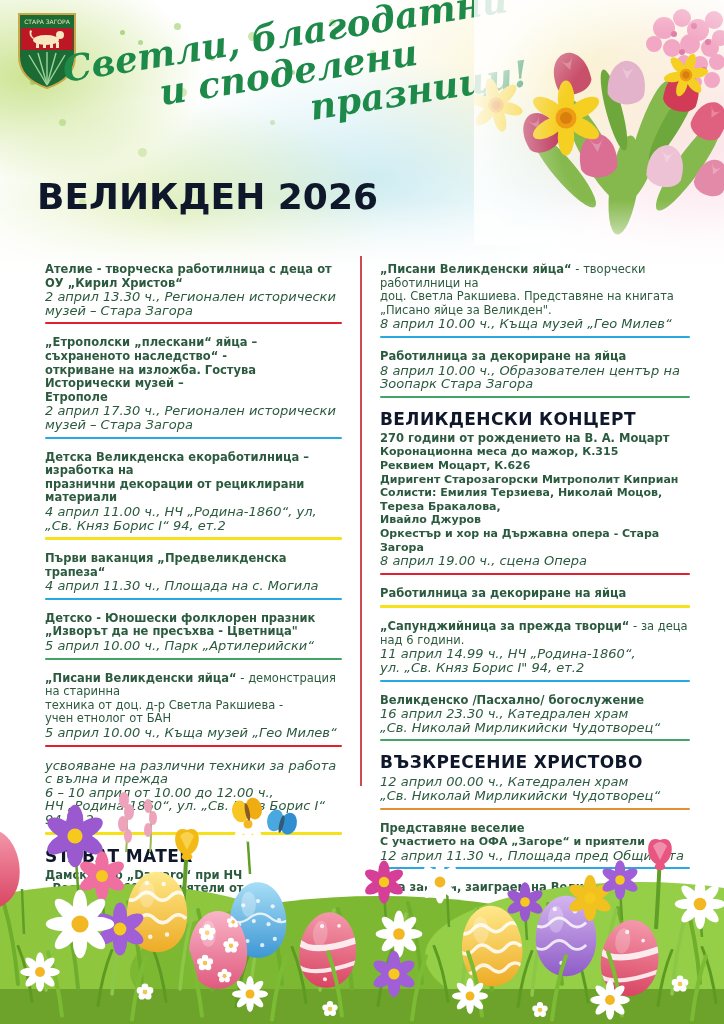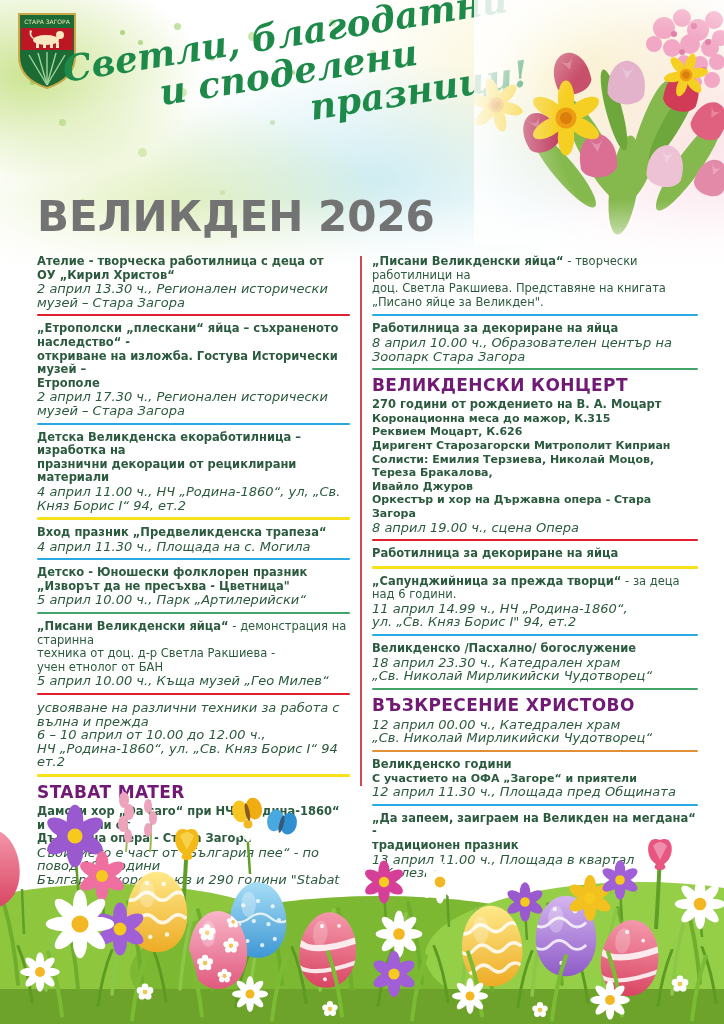--- a/index.html
+++ b/index.html
@@ -30,42 +30,42 @@
 
   
   .greeting{position:absolute;left:66px;top:14px;width:470px;color:#1e8a4a;
     font-family:"DejaVu Serif",serif;font-style:italic;font-weight:bold;
     transform:rotate(-9deg);line-height:1;}
   .greeting .g1{font-size:36px;}
   .greeting .g2{font-size:36px;margin:2px 0 0 92px;}
   .greeting .g3{font-size:36px;margin:2px 0 0 238px;}
 
   
-  .main-title{position:absolute;left:37px;top:176px;font-size:42px;font-weight:bold;
-    color:#737373;letter-spacing:0px;font-family:"DejaVu Sans",sans-serif;margin-top:16px;}
+  .main-title{position:absolute;left:37px;top:176px;font-size:36px;font-weight:bold;
+    color:#0f172a;letter-spacing:0px;font-family:"DejaVu Sans",sans-serif;}
 
   
   .crest{position:absolute;left:16px;top:11px;}
 
   
   .bouquet{position:absolute;right:0;top:0;}
 
   
   .col{position:absolute;top:251px;color:#2b5a3e;}
   .col-left{left:33px;width:321px;}
   .col-right{left:368px;width:334px;}
   .vdivider{position:absolute;left:360px;top:256px;width:2px;height:530px;background:#ce4a52;}
 
-  .ev{margin:4px;}
+  .ev{margin:12px;}
   .ev p{margin:0;}
   .name{font-weight:bold;font-size:11.5px;line-height:13.6px;white-space:pre-line;}
   .name .reg{font-weight:normal;text-align:right;}
   .bodytxt{font-weight:bold;font-size:11px;line-height:13.6px;white-space:pre-line;}
   .detail{font-style:italic;font-size:13px;line-height:13.6px;white-space:pre-line;}
-  .sec{margin:3px 0 3px;font-size:17px;line-height:19px;font-weight:bold;color:#701a75;
+  .sec{margin:3px 0 3px;font-size:17px;line-height:19px;font-weight:bold;color:#0f172a;
     letter-spacing:.4px;}
   .sep{height:2px;margin:5px 0 6px;border-radius:1px;}
   .sep-red{background:#e01f2f;}
   .sep-blue{background:#29a9e1;}
   .sep-yellow{background:#f6e11a;height:3px;}
   .sep-green{background:#43a469;}
   .sep-orange{background:#e29036;}
 
   
   .meadow{position:absolute;left:0;bottom:0;}
@@ -206,21 +206,21 @@
     </article>
 
     <article class="ev">
       <p class="name"><span>Детска Великденска екоработилница – изработка на
 празнични декорации от рециклирани материали</span></p>
       <p class="detail">4 април 11.00 ч., НЧ „Родина-1860“, ул, „Св. Княз Борис I“ 94, ет.2</p>
       <div class="sep sep-yellow"></div>
     </article>
 
     <article class="ev">
-      <p class="name"><span>Вход празник „Предвеликденска трапеза“</span></p>
+      <p class="name"><span>Първи ваканция „Предвеликденска трапеза“</span></p>
       <p class="detail">4 април 11.30 ч., Площада на с. Могила</p>
       <div class="sep sep-blue"></div>
     </article>
 
     <article class="ev">
       <p class="name"><span>Детско - Юношески фолклорен празник
 „Изворът да не пресъхва - Цветница"</span></p>
       <p class="detail">5 април 10.00 ч., Парк „Артилерийски“</p>
       <div class="sep sep-green"></div>
     </article>
@@ -252,20 +252,21 @@
     </article>
 
   </div>
 
   <div class="col col-right">
 
     <article class="ev">
       <p class="name"><span>„Писани Великденски яйца“</span><span class="reg"> - творчески работилници на
 доц. Светла Ракшиева. Представяне на книгата
 „Писано яйце за Великден".</span></p>
+      <p class="detail">8 април 10.00 ч., Къща музей „Гео Милев“</p>
       <div class="sep sep-blue"></div>
     </article>
 
     <article class="ev">
       <p class="name"><span>Работилница за декориране на яйца</span></p>
       <p class="detail">8 април 10.00 ч., Образователен център на Зоопарк Стара Загора</p>
       <div class="sep sep-green"></div>
     </article>
 
     <article class="ev">
@@ -288,34 +289,34 @@
 
     <article class="ev">
       <p class="name"><span>„Сапунджийница за прежда творци“</span><span class="reg"> - за деца над 6 години.</span></p>
       <p class="detail">11 април 14.99 ч., НЧ „Родина-1860“,
 ул. „Св. Княз Борис I" 94, ет.2</p>
       <div class="sep sep-blue"></div>
     </article>
 
     <article class="ev">
       <p class="name"><span>Великденско /Пасхално/ богослужение</span></p>
-      <p class="detail">18 април 23.30 ч., Катедрален храм
+      <p class="detail">16 април 23.30 ч., Катедрален храм
 „Св. Николай Мирликийски Чудотворец“</p>
       <div class="sep sep-green"></div>
     </article>
 
     <article class="ev">
       <h3 class="sec">ВЪЗКРЕСЕНИЕ ХРИСТОВО</h3>
       <p class="detail">12 април 00.00 ч., Катедрален храм
 „Св. Николай Мирликийски Чудотворец“</p>
       <div class="sep sep-orange"></div>
     </article>
 
     <article class="ev">
-      <p class="name"><span>Великденско години</span></p>
+      <p class="name"><span>Представяне веселие</span></p>
       <p class="bodytxt">С участието на ОФА „Загоре“ и приятели</p>
       <p class="detail">12 април 11.30 ч., Площада пред Общината</p>
       <div class="sep sep-blue"></div>
     </article>
 
     <article class="ev">
       <p class="name"><span>„Да запеем, заиграем на Великден на мегдана“ -
 традиционен  празник</span></p>
       <p class="detail">13 април 11.00 ч., Площада в квартал „Железник“</p>
     </article>

